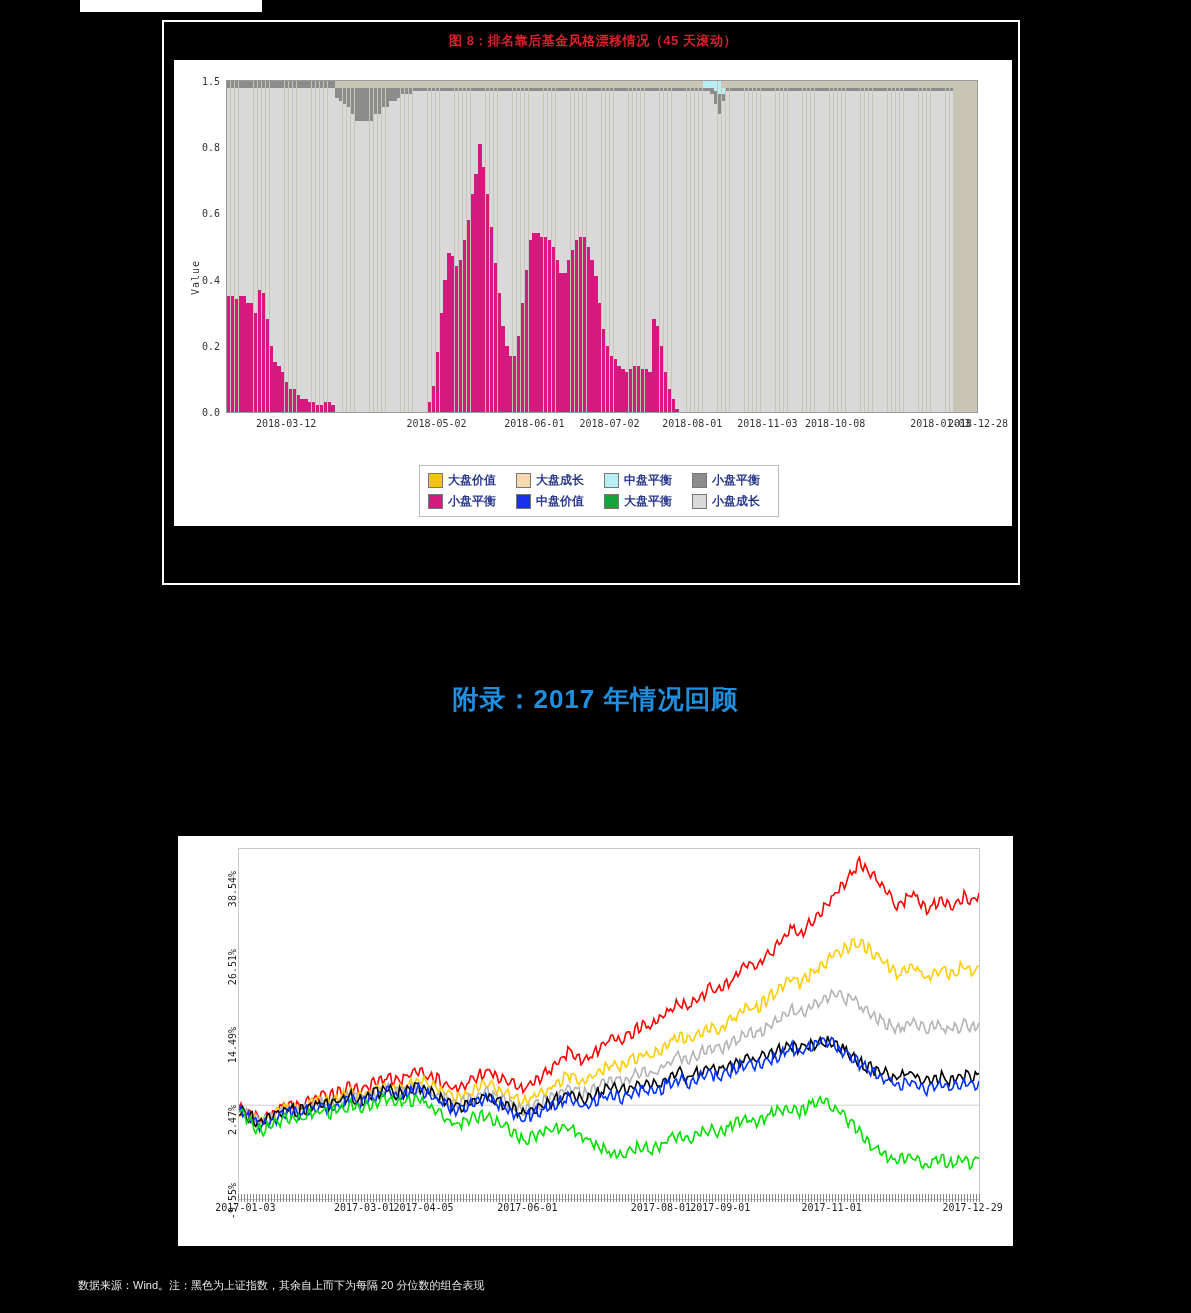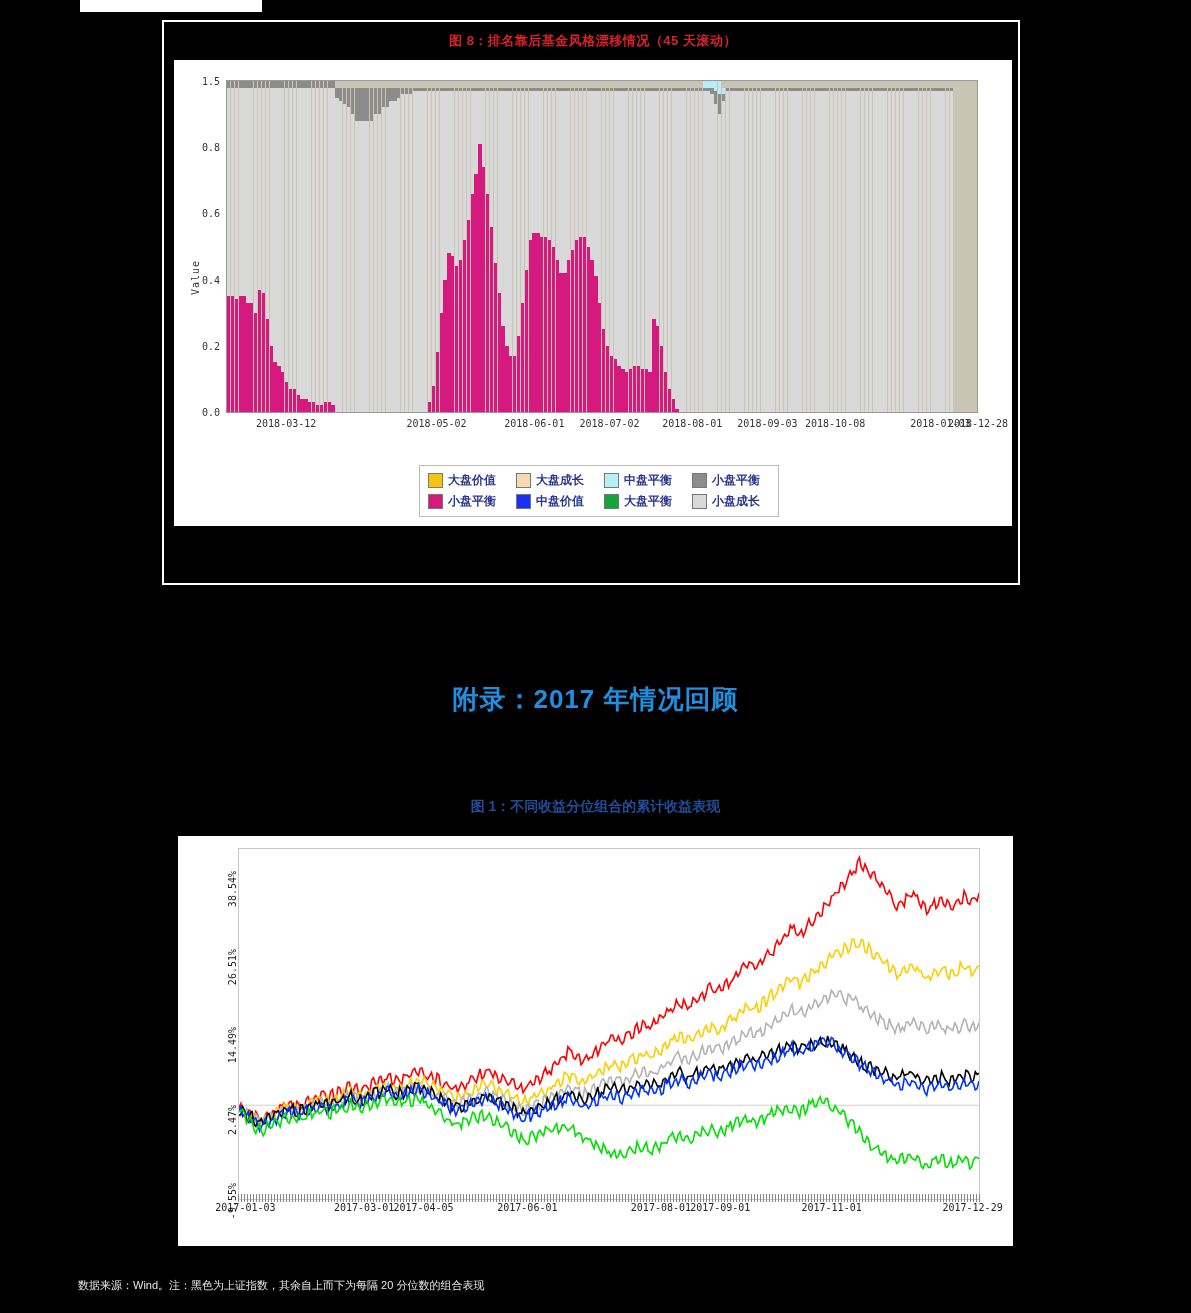--- a/index.html
+++ b/index.html
@@ -1086,21 +1086,21 @@
           <div class="bar" style="left: 746.134px; width: 3.26598px; height: 331px;">
             <div class="seg" style="background: rgb(201, 197, 181); bottom: 0px; height: 331px;"></div>
           </div>
         </div>
       <div class="xticks" id="f8-xticks">
           <div class="xtick" style="left: 60.16px;">2018-03-12</div>
           <div class="xtick" style="left: 210.56px;">2018-05-02</div>
           <div class="xtick" style="left: 308.32px;">2018-06-01</div>
           <div class="xtick" style="left: 383.52px;">2018-07-02</div>
           <div class="xtick" style="left: 466.24px;">2018-08-01</div>
-          <div class="xtick" style="left: 541.44px;">2018-09-03</div>
+          <div class="xtick" style="left: 541.44px;">2018-11-03</div>
           <div class="xtick" style="left: 609.12px;">2018-10-08</div>
           <div class="xtick" style="left: 714.4px;">2018-01-03</div>
           <div class="xtick" style="left: 752px;">2018-12-28</div>
         </div>
       <div class="legend8" id="f8-legend" style="grid-template-columns: repeat(4, auto);">
           <div class="lg-item">
             <span class="lg-swatch" style="background: rgb(243, 196, 18);"></span>
             <span>大盘价值</span>
           </div>
           <div class="lg-item">
@@ -1130,21 +1130,20 @@
           <div class="lg-item">
             <span class="lg-swatch" style="background: rgb(217, 217, 217);"></span>
             <span>小盘成长</span>
           </div>
         </div>
     </div>
   </div>
 
   <div class="appendix-title">附录：2017 年情况回顾</div>
 
-  <div class="fig1-title">图 1：不同收益分位组合的累计收益表现</div>
   <div class="fig1-wrap">
     <div class="f1-yticks" id="f1-yticks">
         <div class="f1-ytick" style="top: 23.4259px;">38.54%</div>
         <div class="f1-ytick" style="top: 101.398px;">26.51%</div>
         <div class="f1-ytick" style="top: 179.306px;">14.49%</div>
         <div class="f1-ytick" style="top: 257.213px;">2.47%</div>
         <div class="f1-ytick" style="top: 335.12px;">-9.55%</div>
       </div>
     <div class="fig1-plot">
       <svg id="f1-svg" width="740" height="350" viewBox="0 0 740 350" preserveAspectRatio="none">

